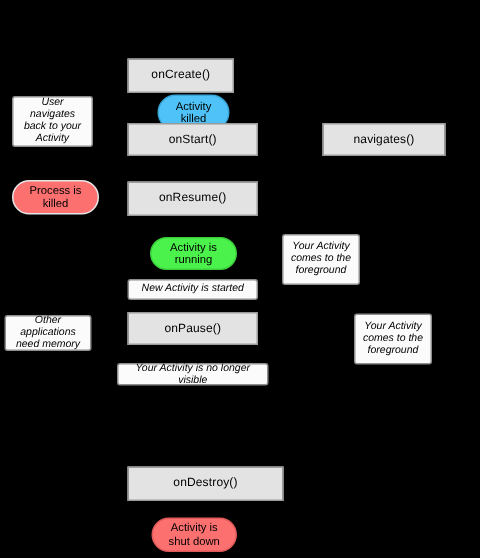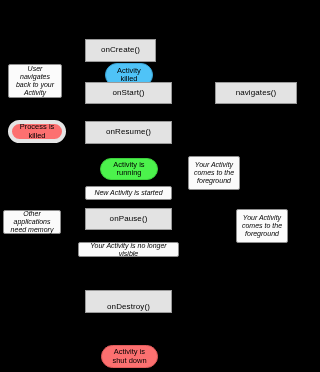--- a/index.html
+++ b/index.html
@@ -36,21 +36,21 @@
     letter-spacing: 0.1px;
   }
 
   
   .pill {
     border-radius: 999px;
     font-size: 7.5px;
   }
   .pill-start  { background: #4fc3f7; border: 1px solid #3aa6d8; }
   .pill-run    { background: #4cf24c; border: 1px solid #3cd03c; }
-  .pill-killed { background: #fc7070; border: 4px solid #e5e5e5; }
+  .pill-killed { background: #fc7070; border: 1px solid #e5e5e5; }
   .pill-shut   { background: #fc7070; border: 1px solid #e05a5a; }
 
   
   .note {
     background: #fbfbfb;
     border: 1px solid #8e8e8e;
     border-radius: 2px;
     font-size: 7px;
     font-style: italic;
     padding: 1px 3px;
@@ -123,21 +123,21 @@
 
   <div class="node callback" style="left:85px; top:208px; width:87px; height:22px;align-items:center;">
     <span>onPause()</span>
   </div>
 
   <div class="node note" style="left:78px; top:242px; width:101px; height:15px;">
     <span>Your Activity is no longer visible</span>
   </div>
 
 
-  <div class="node callback" style="left:85px; top:290px; width:87px; height:23px;align-items:flex-end;">
+  <div class="node callback" style="left:85px; top:311px; width:104px; height:23px;">
     <span>onDestroy()</span>
   </div>
 
   <div class="node pill pill-shut" style="left:101px; top:345px; width:57px; height:23px;">
     <span>
       <span>Activity is</span><br>
       <span>shut down</span>
     </span>
   </div>
 

